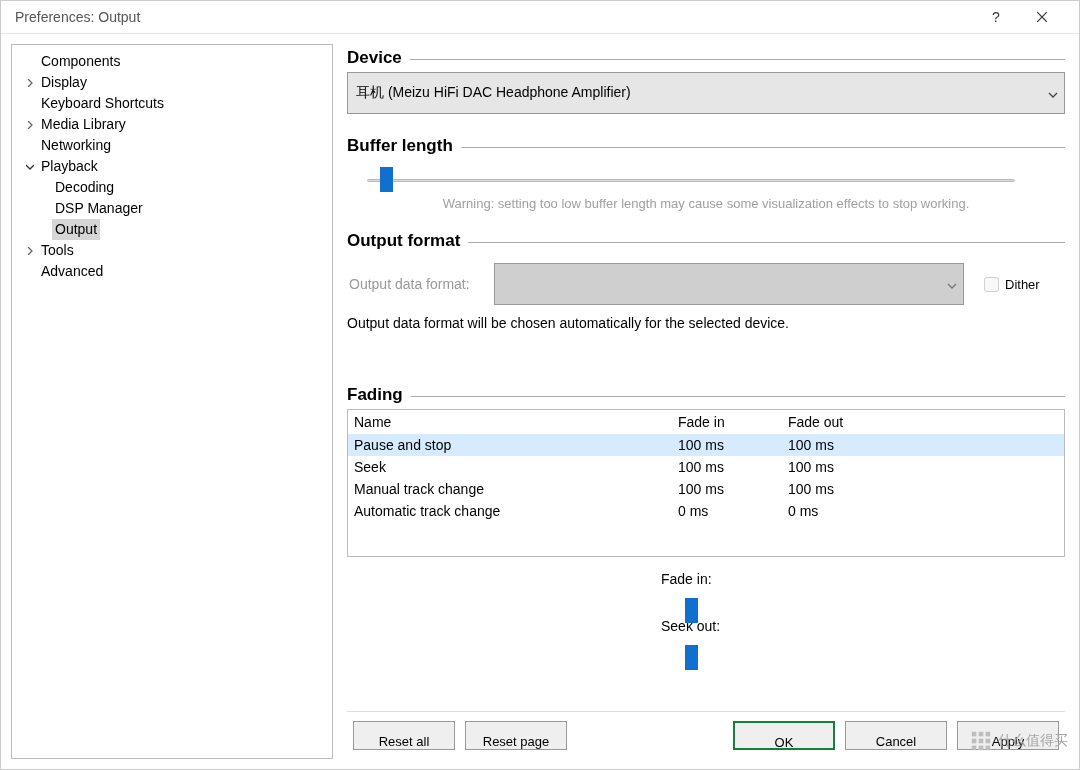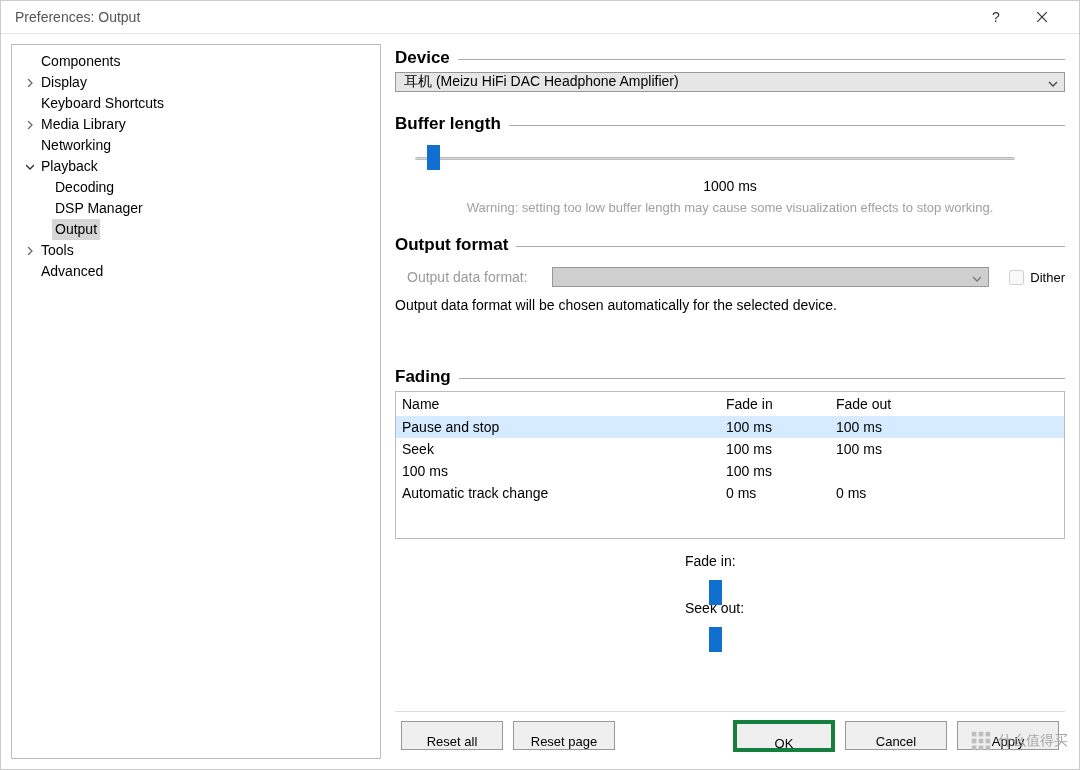--- a/index.html
+++ b/index.html
@@ -2,60 +2,60 @@
 <html><head>
 <meta charset="utf-8">
 <style>
 * { box-sizing: border-box; margin: 0; padding: 0; }
 body { font-family: "Segoe UI", Tahoma, sans-serif; font-size: 13px; color: #000; background: #fff; width: 1080px; height: 770px; overflow: hidden; }
 .window { width: 1080px; height: 770px; border: 1px solid #ccc; display: flex; flex-direction: column; }
 .titlebar { height: 33px; display: flex; align-items: center; padding: 0 14px; background: #fff; color: #555; font-size: 14px; border-bottom: 1px solid #e6e6e6; }
 .titlebar .title { flex: 1; }
 .titlebar .winbtn { width: 46px; height: 33px; display:flex; align-items:center; justify-content:center; color:#333; font-size:14px; }
 .content { flex: 1; display: flex; padding: 10px 8px 10px 10px; gap: 8px; overflow:hidden; }
-.treepanel { width: 370px; border: 1px solid #bbb; background: #fff; padding: 6px 0; overflow-y:auto; height: 100%; }
+.treepanel { width: 322px; border: 1px solid #bbb; background: #fff; padding: 6px 0; overflow-y:auto; height: 100%; }
 .tree ul { list-style: none; padding-left: 14px; }
 .tree > ul { padding-left: 10px; }
 .tree li { line-height: 21px; font-size: 14px; color: #000; position: relative; }
 .tree .node { display: flex; align-items: center; gap: 2px; padding: 0 2px; cursor: default; }
 .tree .twisty { width: 12px; height: 12px; display:inline-flex; align-items:center; justify-content:center; color:#555; }
 .tree .twisty svg { width: 8px; height: 8px; }
 .tree .lbl { padding: 0 3px; }
 .tree li.selected > .node .lbl { background: #d6d6d6; }
 .rightpanel { flex:1; display:flex; flex-direction:column; padding: 0 6px 0 6px; overflow-y:auto; height:100%; }
 .section-title { font-weight: bold; font-size: 17px; margin-top: 4px; margin-bottom: 4px; display:flex; align-items:center; gap:6px; }
 .section-title .line { flex:1; height:1px; background:#aaa; margin-left:2px; margin-top:2px; }
-.dropdown { border:1px solid #989898; background:#e6e6e6; height:20px; display:flex; align-items:center; padding: 0 8px; font-size:14px; color:#000; position:relative; }
+.dropdown { border:1px solid #989898; background:#e6e6e6; height:42px; display:flex; align-items:center; padding: 0 8px; font-size:14px; color:#000; position:relative; }
 .dropdown .arrow { position:absolute; right:6px; top:50%; transform:translateY(-50%); color:#333; }
 .dropdown.disabled { background:#cfcfcf; color:#888; }
 .slider-track { height:20px; position:relative; display:flex; align-items:center; margin: 10px 50px 0 20px; }
 .slider-rail { flex:1; height:3px; background:#d8d8d8; border:1px solid #bbb; border-radius:2px; }
 .slider-thumb { position:absolute; width:13px; height:25px; background:#106fcf; top:-3px; }
 .buffer-val { text-align:center; margin-top:10px; font-size:14px; }
 .buffer-warn { text-align:center; margin-top:6px; font-size:13px; color:#a0a0a0; }
-.of-row { display:flex; align-items:center; gap:10px; margin: 8px 0 10px 12px; }
+.of-row { display:flex; align-items:center; gap:10px; margin: 8px 0 10px 2px; }
 .of-label { color:#999; min-width:135px; font-size:14px; }
 .of-dd { flex:1; max-width:470px; }
 .dither { display:flex; align-items:center; gap:6px; margin-left:10px; }
 .dither input { width:15px; height:15px; }
 .of-note { font-size:14px; margin-bottom: 32px; }
 .fading-box { border:1px solid #bbb; height:148px; }
 .fading-head { display:flex; padding:4px 0; font-size:14px; }
 .fading-head div:nth-child(1), .fading-row div:nth-child(1) { width:330px; padding-left:6px; }
 .fading-head div:nth-child(2), .fading-row div:nth-child(2) { width:110px; }
 .fading-head div:nth-child(3), .fading-row div:nth-child(3) { width:110px; }
 .fading-row { display:flex; font-size:14px; height:22px; align-items:center; }
 .fading-row.sel { background:#d6ebff; }
 .fade-ctrl { display:flex; align-items:center; gap:14px; margin-top:14px;flex-direction:column; }
 .fade-ctrl .flbl { width:90px; font-size:14px; }
 .fade-ctrl .fslider { flex:1; position:relative; height:20px; display:flex; align-items:center; margin-right:40px; }
 .bottombar { height:48px; border-top:1px solid #ddd; display:flex; align-items:center; padding: 0 6px; gap:10px; }
 .bottombar .spacer { flex:1; }
 button.std { height:29px; min-width:102px; border:1px solid #999; background:#efefef; font-size:13px; padding:12px 8px; }
-button.primary { border:4px solid #15803d; }
+button.primary { border:2px solid #15803d; }
 .watermark { position:absolute; right:12px; bottom:18px; display:flex; align-items:center; gap:6px; color:#a6a6a6; font-size:14px; pointer-events:none;justify-content:space-between; }
 .watermark .grid { width:22px; height:22px; display:inline-block; }
 </style>
 </head>
 <body>
 
 <div class="window">
   <div class="titlebar">
     <span class="title">Preferences: Output</span>
     <span class="winbtn">?</span>
@@ -176,21 +176,20 @@
       <div style="height:18px"></div>
 
       <div class="section-title">
         <span>Buffer length</span>
           <span class="line"></span>
       </div>
       <div class="slider-track">
         <div class="slider-rail"></div>
         <div class="slider-thumb" id="buffer-thumb" style="left: 2%;"></div>
       </div>
-      <div class="buffer-val">1000 ms</div>
       <div class="buffer-warn">Warning: setting too low buffer length may cause some visualization effects to stop working.</div>
 
       <div style="height:16px"></div>
 
       <div class="section-title">
         <span>Output format</span>
           <span class="line"></span>
       </div>
       <div class="of-row">
         <span class="of-label">Output data format:</span>
@@ -226,20 +225,21 @@
               <div>Pause and stop</div>
               <div>100 ms</div>
               <div>100 ms</div>
             </div>
             <div class="fading-row">
               <div>Seek</div>
               <div>100 ms</div>
               <div>100 ms</div>
             </div>
             <div class="fading-row">
+              <div>Manual track change</div>
               <div>100 ms</div>
               <div>100 ms</div>
             </div>
             <div class="fading-row">
               <div>Automatic track change</div>
               <div>0 ms</div>
               <div>0 ms</div>
             </div>
           </div>
       </div>

